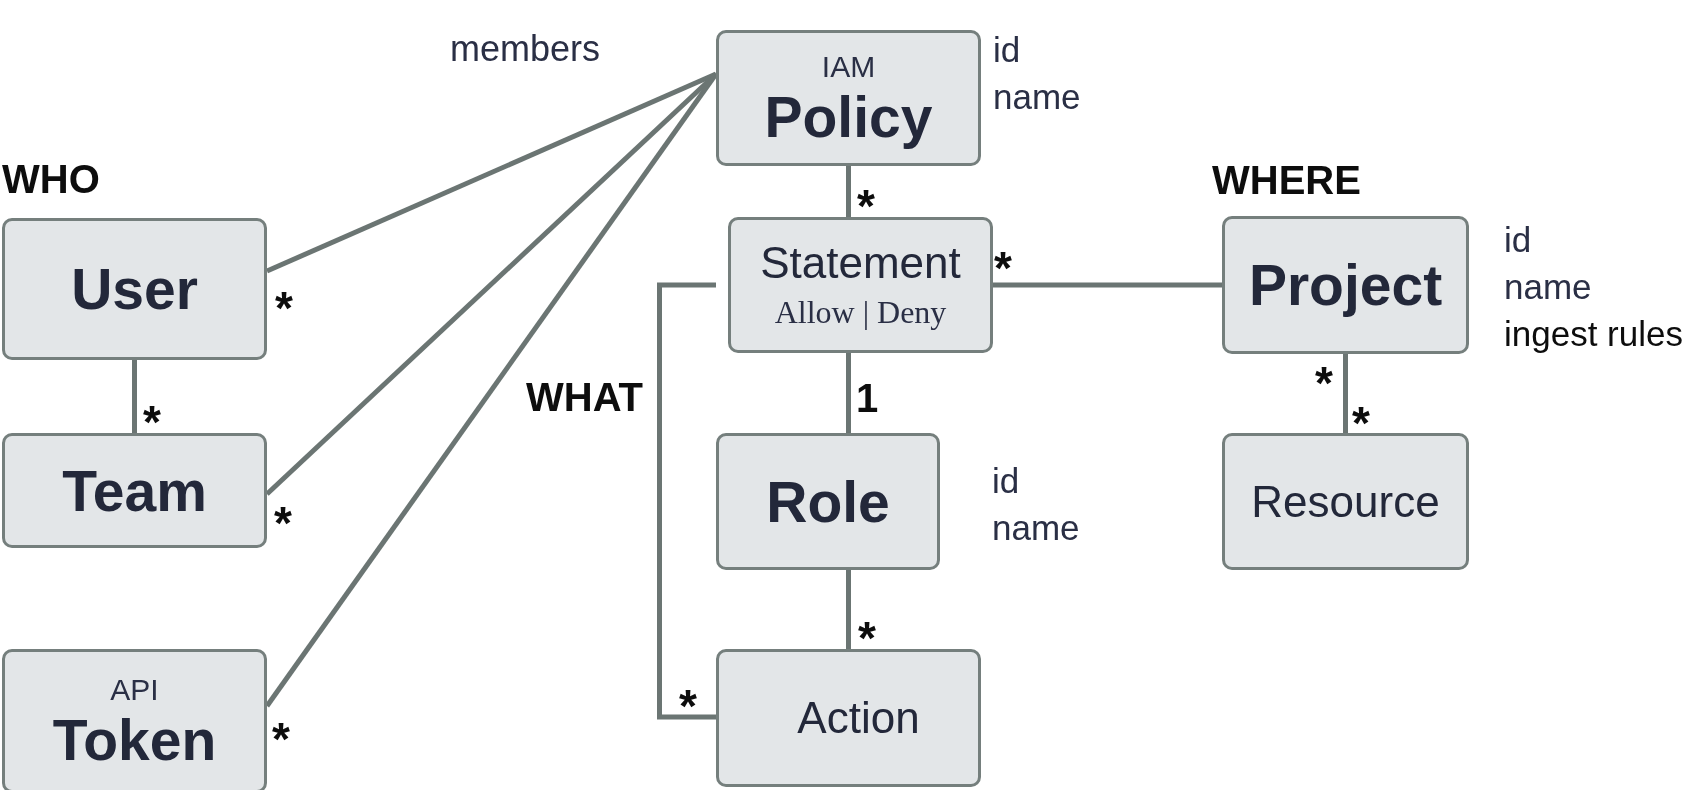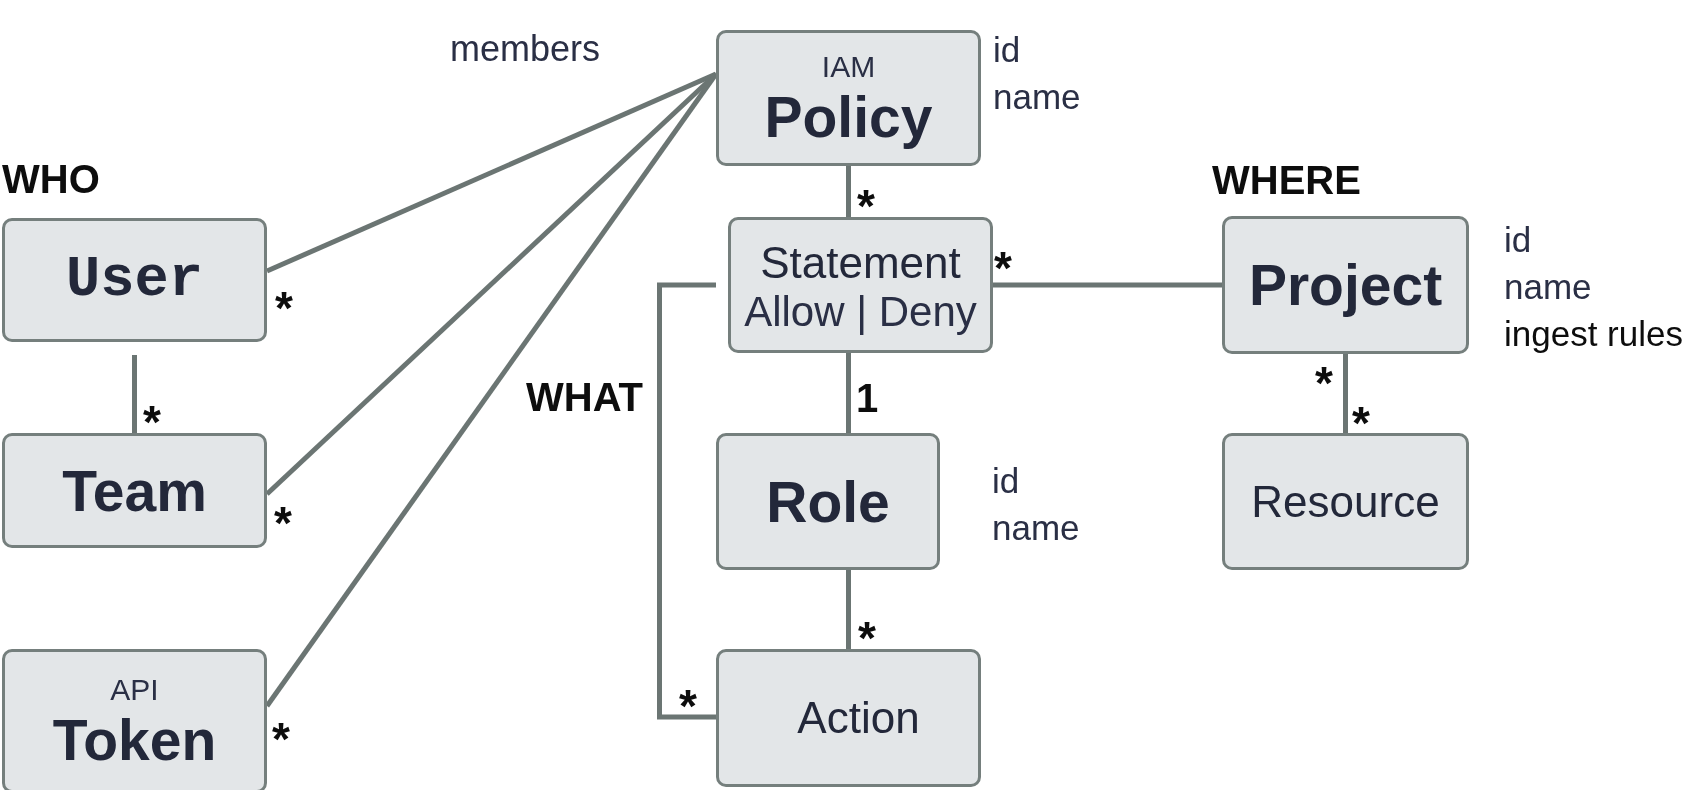--- a/index.html
+++ b/index.html
@@ -44,23 +44,24 @@
     font-size: 57px;
     font-weight: bold;
     line-height: 62px;
   }
   .entity .title-reg {
     font-size: 44px;
     font-weight: normal;
     line-height: 54px;
   }
   .entity .subtitle {
-    font-size: 42px;
+    font-size: 32px;
     line-height: 44px;
     color: var(--attr-text, #2a2f45);
+    font-family: Liberation Serif, serif;
   }
   .attrs {
     position: absolute;
     font-size: 35px;
     line-height: 47px;
     color: var(--attr-text, #2a2f45);
     white-space: nowrap;
   }
   .attrs .black { color: var(--black-text, #0d0d0d); }
   .group-label {
@@ -111,21 +112,21 @@
   <div class="group-label" style="left:526px; top:375px;">WHAT</div>
   <div class="group-label" style="left:1212px; top:158px;">WHERE</div>
 
   <div class="edge-label" style="left:450px; top:28px; width:255px; text-align:left;">members</div>
 
   <div class="entity" style="left:716px; top:2px; width:265px; height:136px;margin-top:28px;">
     <div class="pre">IAM</div>
     <div class="title-bold">Policy</div>
   </div>
 
-  <div class="entity" style="left:2px; top:218px; width:265px; height:124px;font-family:Liberation Mono, monospace;">
+  <div class="entity" style="left:2px; top:218px; width:265px; height:142px;">
     <div class="title-bold">User</div>
   </div>
 
   <div class="entity" style="left:2px; top:433px; width:265px; height:115px;">
     <div class="title-bold">Team</div>
   </div>
 
   <div class="entity" style="left:2px; top:649px; width:265px; height:144px;">
     <div class="pre">API</div>
     <div class="title-bold">Token</div>

